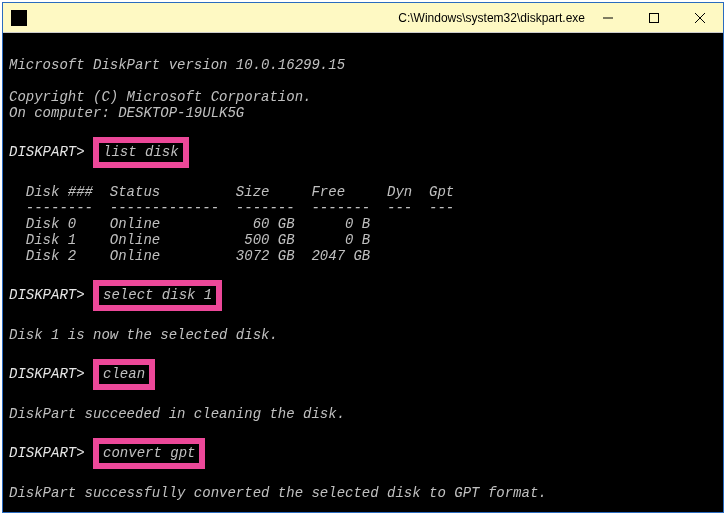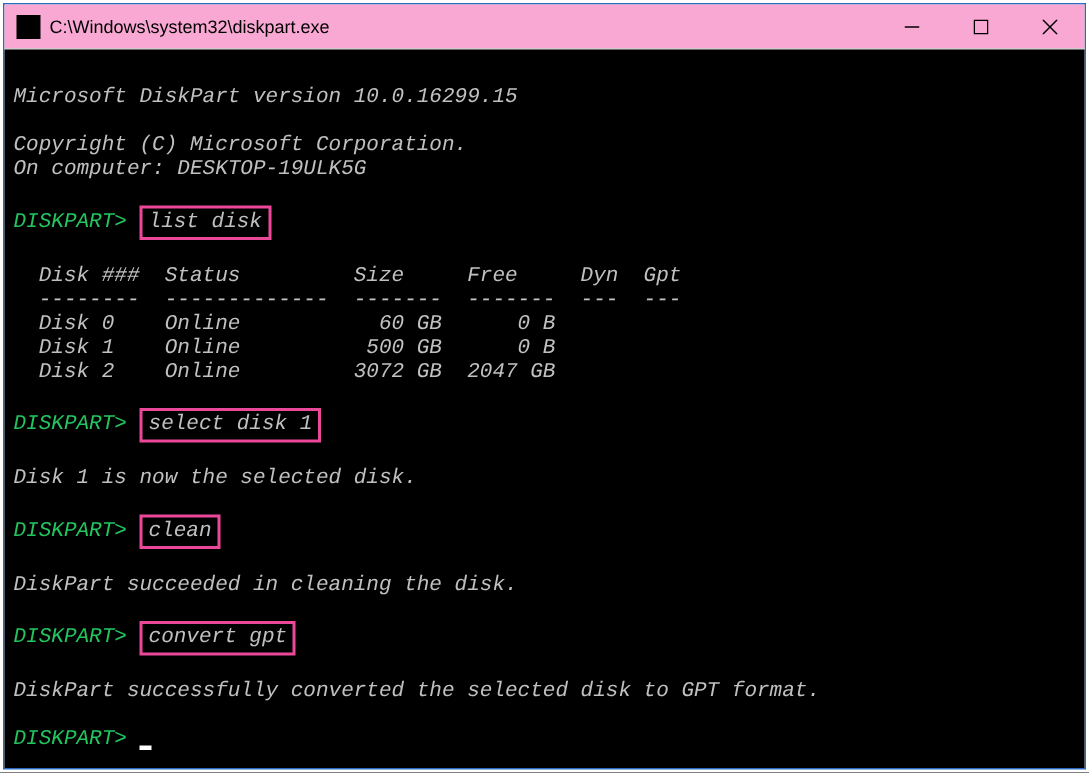--- a/index.html
+++ b/index.html
@@ -8,24 +8,25 @@
     width: 722px;
     height: 511px;
     margin: 2px;
     border: 1px solid #2a6bbf;
     background: #fff;
     display: flex;
     flex-direction: column;
   }
   .titlebar {
     height: 30px;
-    background: #f9a8d4;
+    background: #fef9c3;
     display: flex;
     align-items: center;
     border-bottom: 1px solid #ccc;
+    text-align: right;
   }
   .titlebar-icon {
     width: 16px; height: 16px;
     margin: 0 6px 0 8px;
     background: #000;
     display: inline-block;
   }
   .titlebar-title {
     flex: 1;
     font-size: 12px;
@@ -47,25 +48,25 @@
     font-family: Consolas, "Courier New", monospace;
     font-size: 14px;
     line-height: 16px;
     padding: 8px 6px;
     white-space: pre;
     overflow: hidden;
     position: relative;
     font-style: italic;
   }
   .hl {
-    border: 2px solid #ec4899;
+    border: 6px solid #ec4899;
     padding: 1px 4px 2px 4px;
     display: inline-block;
   }
-  .prompt { color: #22c55e; }
+  .prompt { color: #e5e5e5; }
   .cursor {
     display: inline-block;
     width: 8px; height: 3px;
     background: #fff;
     vertical-align: bottom;
     margin-bottom: 1px;
   }
 </style>
 </head>
 <body>

